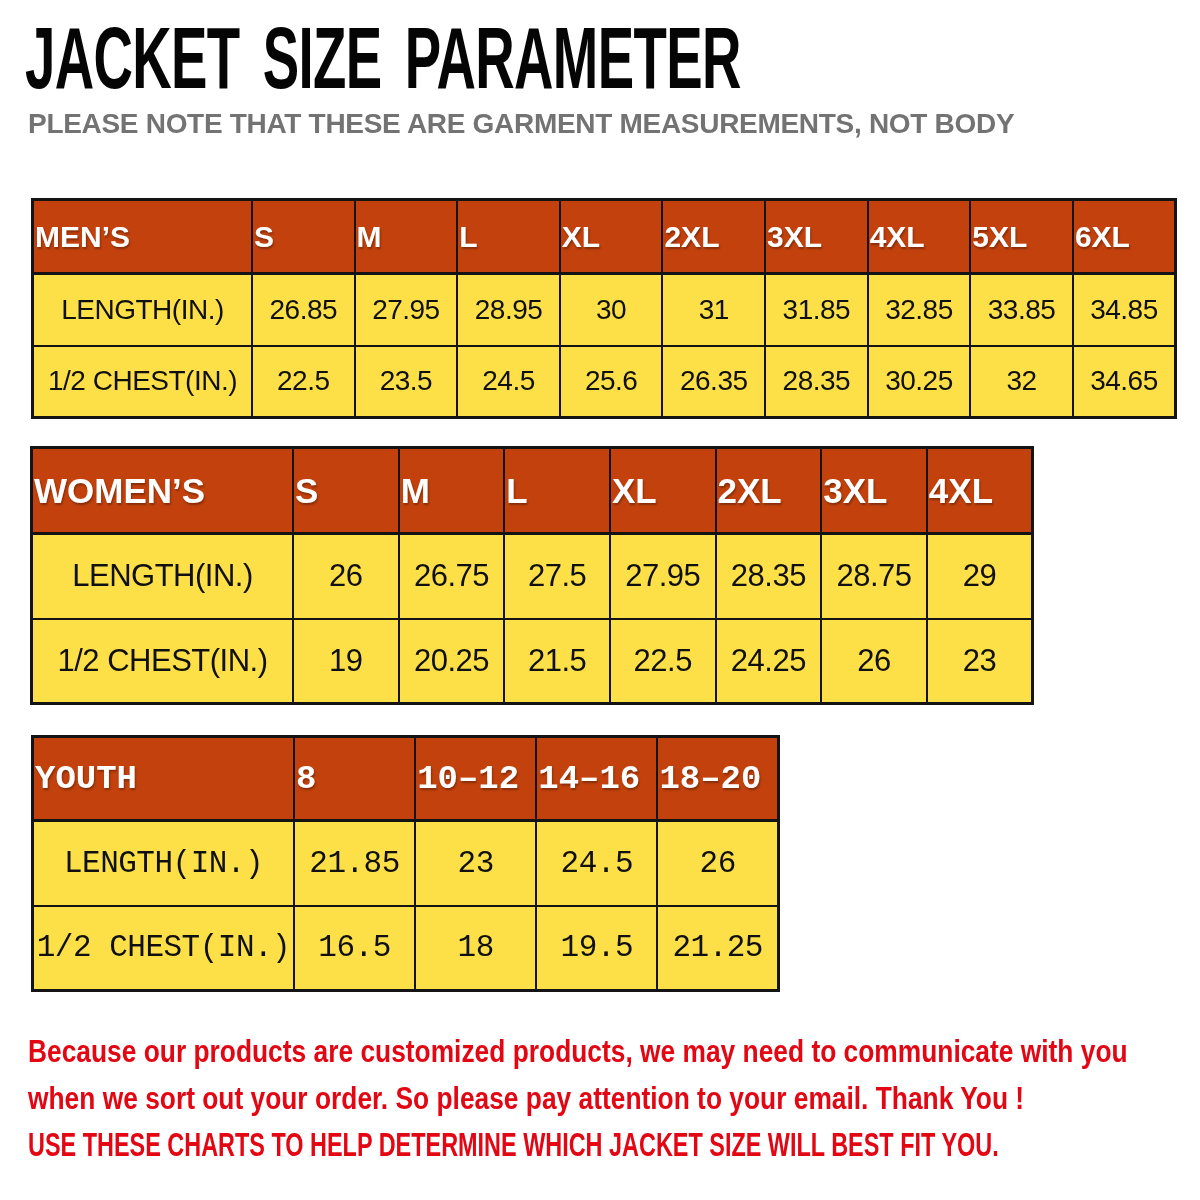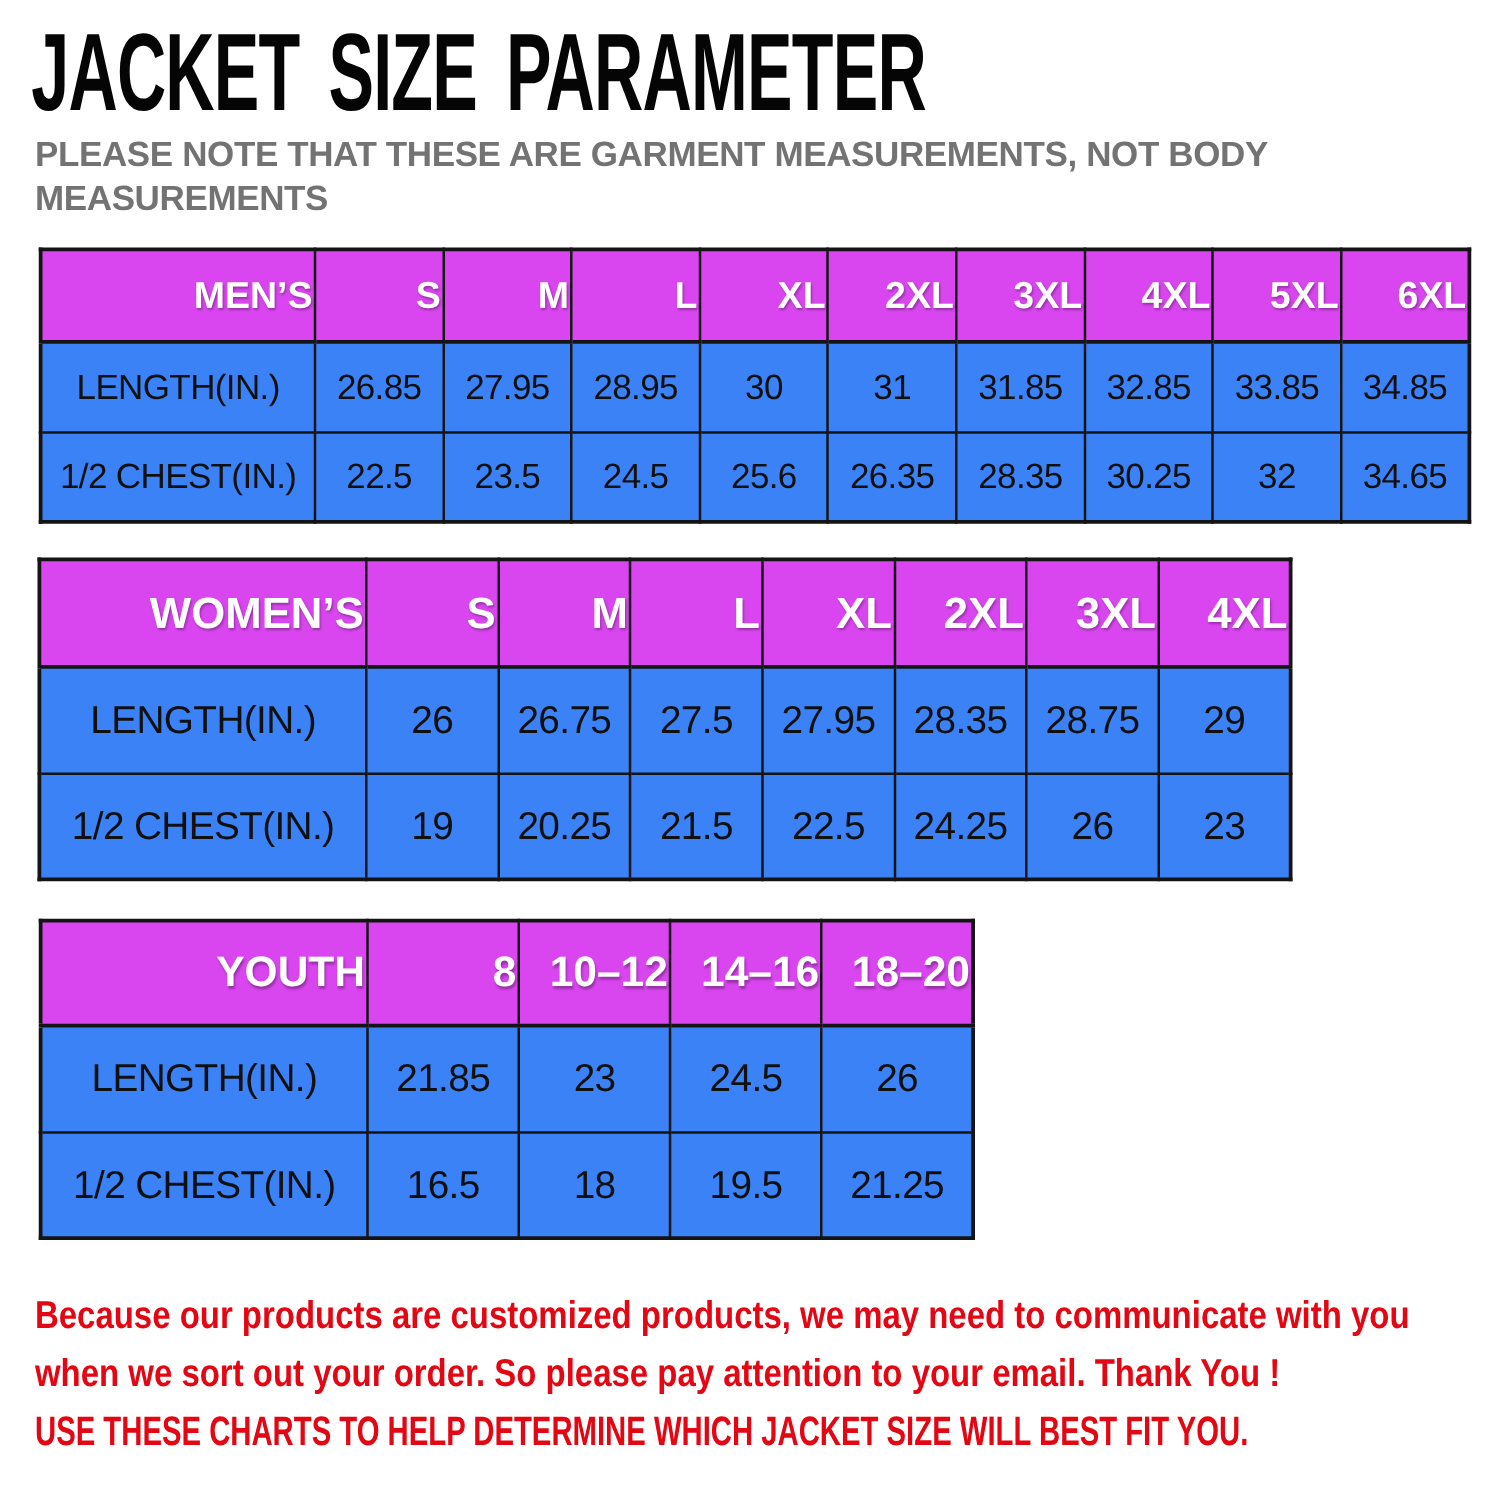--- a/index.html
+++ b/index.html
@@ -25,48 +25,48 @@
     letter-spacing:-0.3px;line-height:35px;
   }
   
   table.size-table{
     position:absolute;
     border-collapse:collapse;table-layout:fixed;
     border:3px solid #141414;
     font-family:"Liberation Sans", sans-serif;
   }
   table.size-table th{
-    background:#d946ef;color:#ffffff;font-weight:700;
+    background:#c2410c;color:#ffffff;font-weight:700;
     border:2px solid #141414;border-bottom:3px solid #141414;
-    text-align:right;vertical-align:middle;
+    text-align:left;vertical-align:middle;
     text-shadow:1px 2px 2px rgba(0,0,0,0.30);
     letter-spacing:0px;
   }
   table.size-table td{
-    background:#3b82f6;color:#101010;
+    background:#fde047;color:#101010;
     border:2px solid #141414;
     text-align:center;vertical-align:middle;
     letter-spacing:-0.5px;
   }
   
   table.mens{left:31px;top:198px;width:1146px;}
   table.mens thead tr{height:74px;}
   table.mens tbody tr{height:72px;}
   table.mens tr > *:first-child{width:215px;}
   table.mens th{font-size:30px;}
   table.mens td{font-size:28px;}
   
   table.womens{left:30px;top:446px;width:1004px;}
   table.womens thead tr{height:86px;}
   table.womens tbody tr{height:85px;}
   table.womens tr > *:first-child{width:257px;}
   table.womens th{font-size:35px;}
   table.womens td{font-size:31px;}
   
-  table.youth{left:31px;top:735px;width:749px;}
+  table.youth{left:31px;top:735px;width:749px;font-family:Liberation Mono, monospace;}
   table.youth thead tr{height:84px;}
   table.youth tbody tr{height:85px;}
   table.youth tr > *:first-child{width:257px;}
   table.youth th{font-size:34px;}
   table.youth td{font-size:31px;}
   
   .order-notice{
     position:absolute;left:28px;top:1028px;
     color:#e30613;font-size:31px;font-weight:600;
     line-height:47px;
@@ -84,21 +84,20 @@
 </style>
 </head>
 <body>
 
 <div class="canvas">
 
   <h1 class="page-title">JACKET SIZE PARAMETER</h1>
 
   <div class="garment-note">
     <div>PLEASE NOTE THAT THESE ARE GARMENT MEASUREMENTS, NOT BODY</div>
-    <div>MEASUREMENTS</div>
   </div>
 
   <table class="size-table mens">
       <thead>
         <tr>
           <th>MEN’S</th>
           <th>S</th>
           <th>M</th>
           <th>L</th>
           <th>XL</th>

